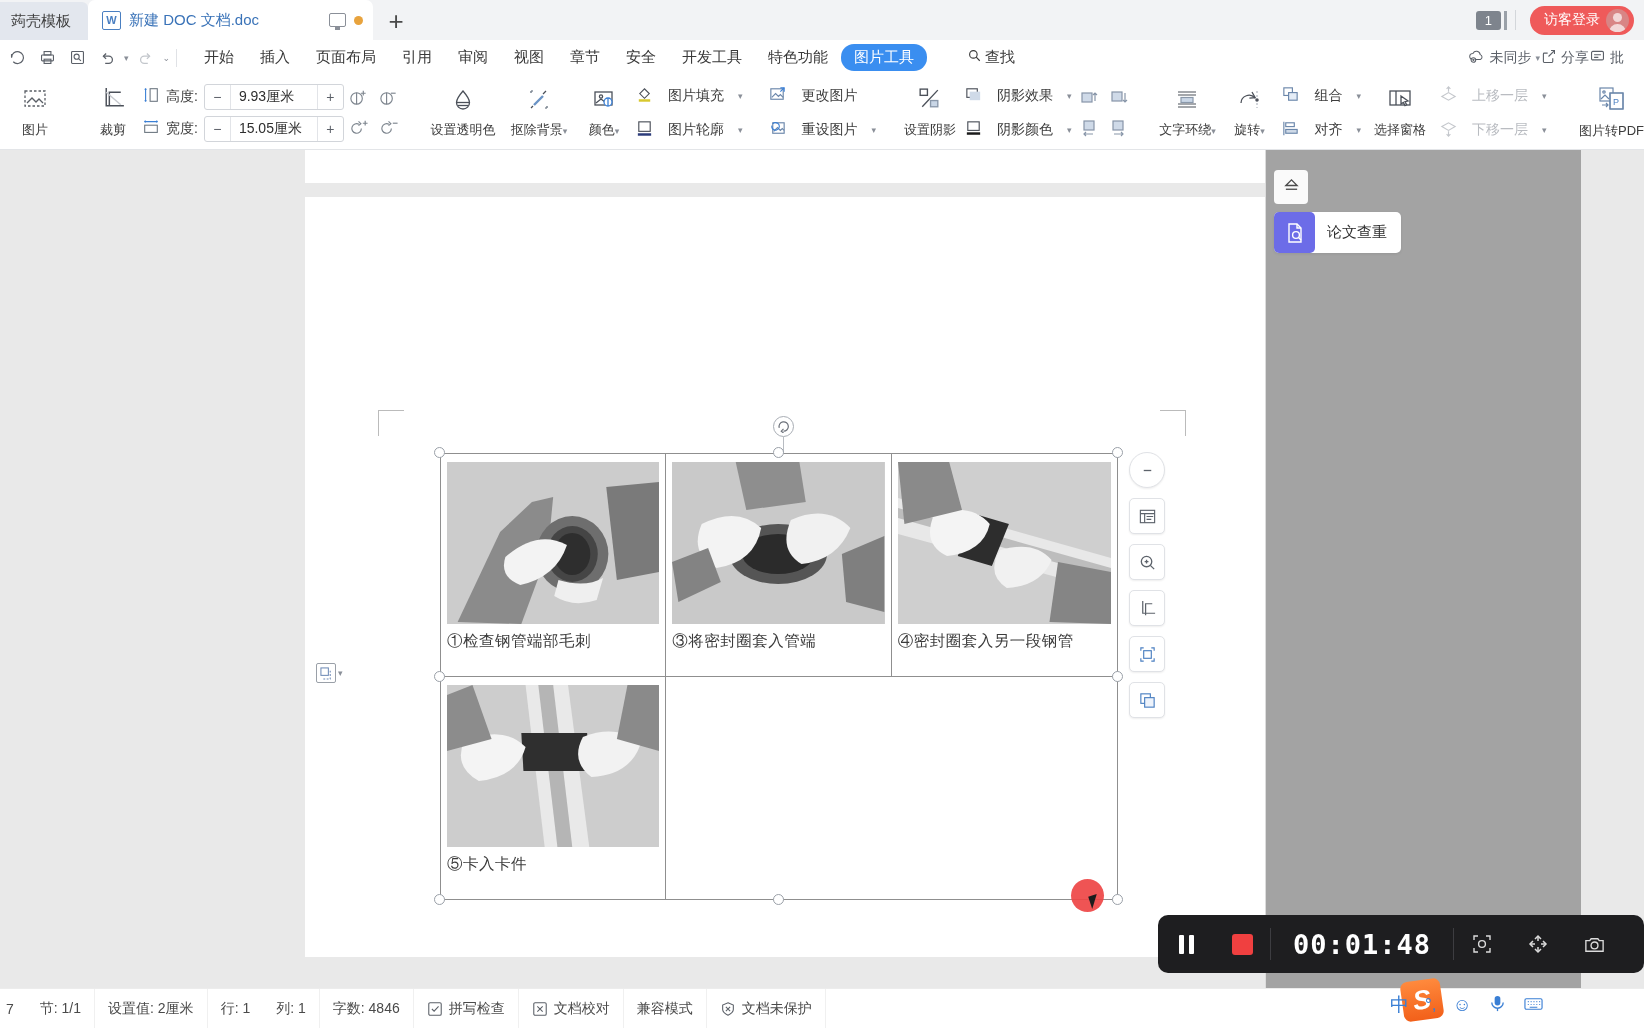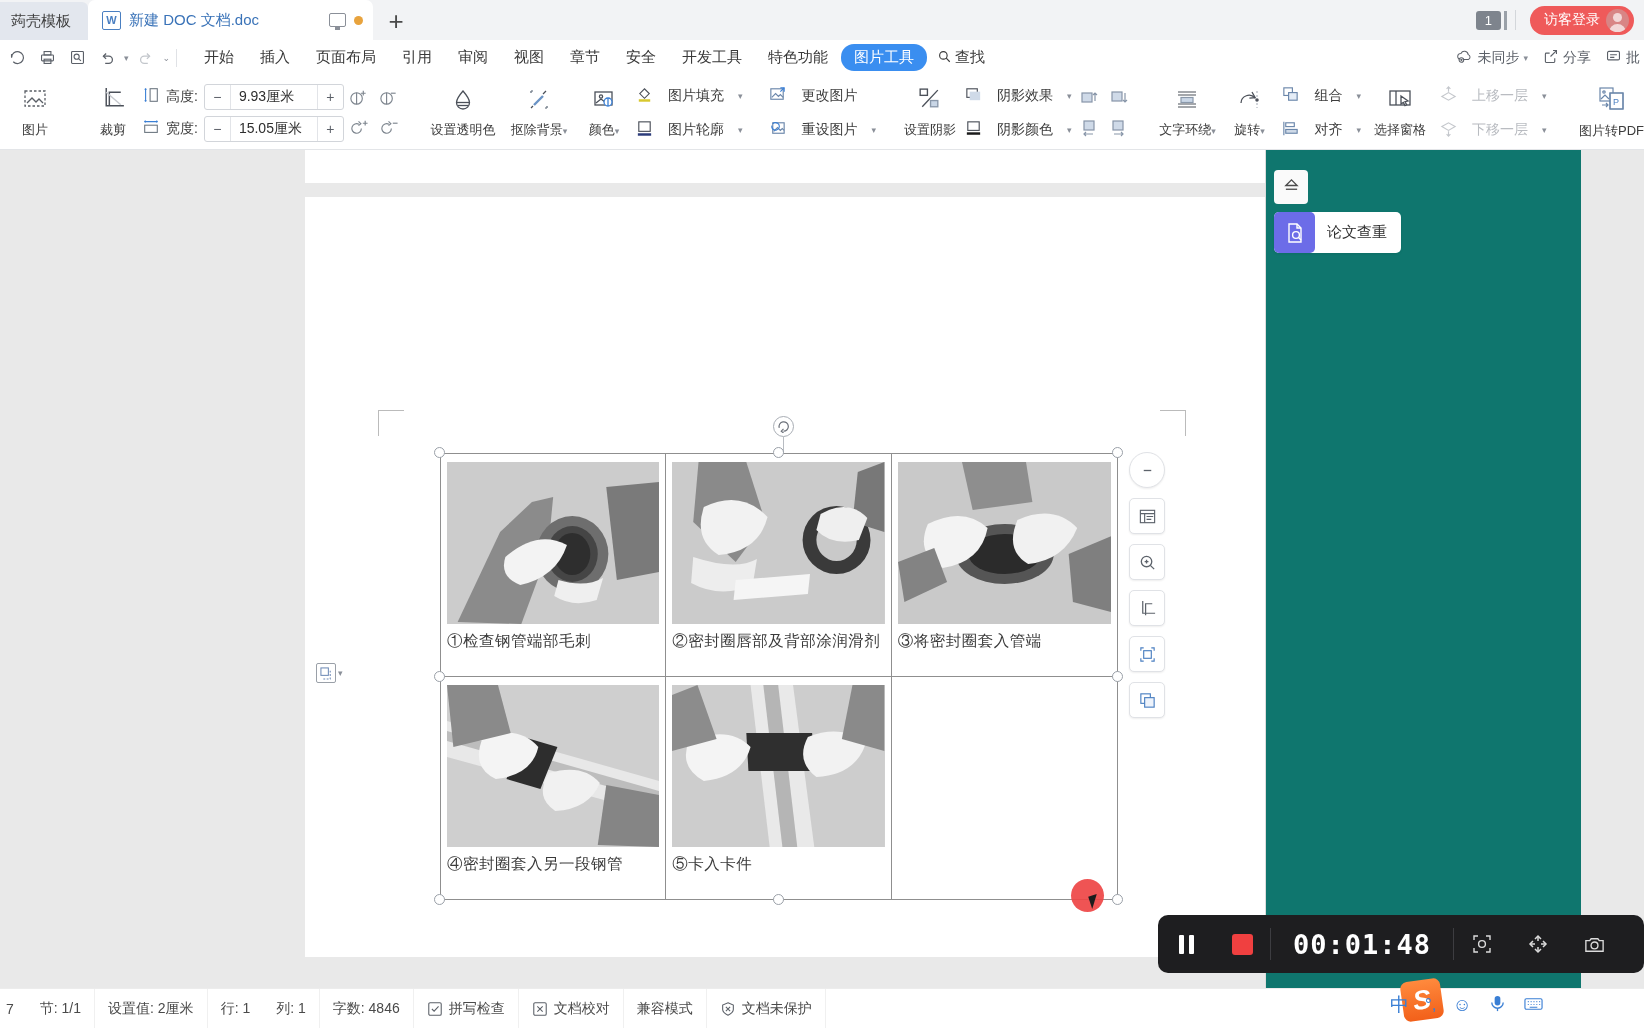--- a/index.html
+++ b/index.html
@@ -95,26 +95,27 @@
     color: #5b6068;
   }
   .qat-sep { width: 1px; height: 18px; background: #e0e2e6; margin: 0 6px; }
   .menu-items { display: flex; align-items: center; gap: 0px; margin-left: 8px; }
   .menu-item {
     font-size: 15px; color: #393939; padding: 4px 13px; border-radius: 13px;
     white-space: nowrap;
   }
   .menu-item.active { background: #3a8ef0; color: #fff; }
   .menu-find {
-    display: flex; align-items: center; gap: 3px; font-size: 15px; color: #393939;
+    display: flex; align-items: flex-start; gap: 3px; font-size: 15px; color: #393939;
     padding-left: 10px;
+    margin-left: 30px;
   }
   .menubar-right {
-    margin-left: auto; display: flex; align-items: center; gap: 14px;
-    padding-right: 4px; font-size: 14px; color: #5b6068; justify-content: center;
+    margin-left: auto; display: flex; align-items: center; 
+    padding-right: 20px; font-size: 14px; color: #5b6068; justify-content: center;
   }
   .mbr-item { display: flex; align-items: center; gap: 4px; white-space: nowrap; }
   .caret { font-size: 9px; color: #8a8f98; }
 
   
   .ribbon {
     position: absolute; top: 75px; left: 0; width: 1644px; height: 75px;
     background: #ffffff; display: flex; align-items: stretch;
     border-bottom: 1px solid #e3e5e8;
   }
@@ -232,21 +233,21 @@
   }
   .cursor {
     position: absolute; left: 1090px; top: 745px; width: 0; height: 0;
     border-left: 9px solid #1c1c1c; border-bottom: 13px solid transparent;
     transform: rotate(-18deg);
   }
 
   
   .rightpanel {
     position: absolute; top: 150px; left: 1265px; width: 316px; height: 838px;
-    background: #0f766e; border-left: 1px solid #dcdcdc;
+    background: #a3a3a3; border-left: 1px solid #dcdcdc;
   }
   .rp-eject {
     position: absolute; left: 8px; top: 20px; width: 34px; height: 34px;
     background: #fafafa; border-radius: 4px; display: flex; align-items: center;
     justify-content: center; color: #4a4a4a; font-size: 14px;
   }
   .rp-card {
     position: absolute; left: 8px; top: 62px; height: 41px;
     background: #ffffff; border-radius: 5px; display: flex; align-items: center;
     box-shadow: 0 1px 3px rgba(0,0,0,0.08); padding-right: 14px;
@@ -838,36 +839,20 @@
               <ellipse cx="118" cy="92" rx="24" ry="28" fill="#454545"></ellipse>
               <ellipse cx="118" cy="92" rx="17" ry="21" fill="#2e2e2e"></ellipse>
               <path d="M55 95 q30 -28 58 -12 q-10 32 -44 40 q-20 -8 -14 -28Z" fill="#f3f3f3"></path>
               <path d="M105 118 q25 8 42 -2 l-6 22 q-22 8 -40 -4Z" fill="#efefef"></path>
               <path d="M150 25 L200 20 L200 110 L160 118 Z" fill="#7a7a7a"></path>
             </svg>
           </div>
           <div class="caption">①检查钢管端部毛刺</div>
         </div>
 
-        <div class="cell">
-          <div class="photo">
-            <svg width="100%" height="100%" viewBox="0 0 200 162" preserveAspectRatio="none">
-              <rect width="200" height="162" fill="#cbcbcb"></rect>
-              <path d="M25 0 L70 0 L88 60 L60 100 L20 60 Z" fill="#8a8a8a"></path>
-              <path d="M30 45 q35 -18 60 10 q-8 34 -46 38 q-24 -16 -14 -48Z" fill="#f2f2f2"></path>
-              <path d="M20 95 q40 14 60 2 l-4 26 q-30 14 -58 -2Z" fill="#ededed"></path>
-              <path d="M60 118 L130 112 L128 132 L58 138 Z" fill="#f5f5f5"></path>
-              <ellipse cx="155" cy="78" rx="32" ry="34" fill="#3a3a3a"></ellipse>
-              <ellipse cx="155" cy="78" rx="19" ry="21" fill="#c9c9c9"></ellipse>
-              <path d="M175 10 L200 0 L200 70 L170 60 Z" fill="#787878"></path>
-              <path d="M140 52 q26 -16 44 4 l-8 22 q-26 6 -40 -10Z" fill="#efefef"></path>
-            </svg>
-          </div>
-          <div class="caption">②密封圈唇部及背部涂润滑剂</div>
-        </div>
 
         <div class="cell">
           <div class="photo">
             <svg width="100%" height="100%" viewBox="0 0 200 162" preserveAspectRatio="none">
               <rect width="200" height="162" fill="#c9c9c9"></rect>
               <path d="M60 0 L120 0 L126 40 L70 48 Z" fill="#8e8e8e"></path>
               <ellipse cx="100" cy="92" rx="46" ry="30" fill="#555"></ellipse>
               <ellipse cx="100" cy="92" rx="34" ry="20" fill="#2b2b2b"></ellipse>
               <path d="M28 62 q34 -18 56 4 q-6 34 -42 40 q-26 -14 -14 -44Z" fill="#f3f3f3"></path>
               <path d="M112 58 q34 -16 56 8 q-12 32 -46 36 q-22 -14 -10 -44Z" fill="#f1f1f1"></path>

